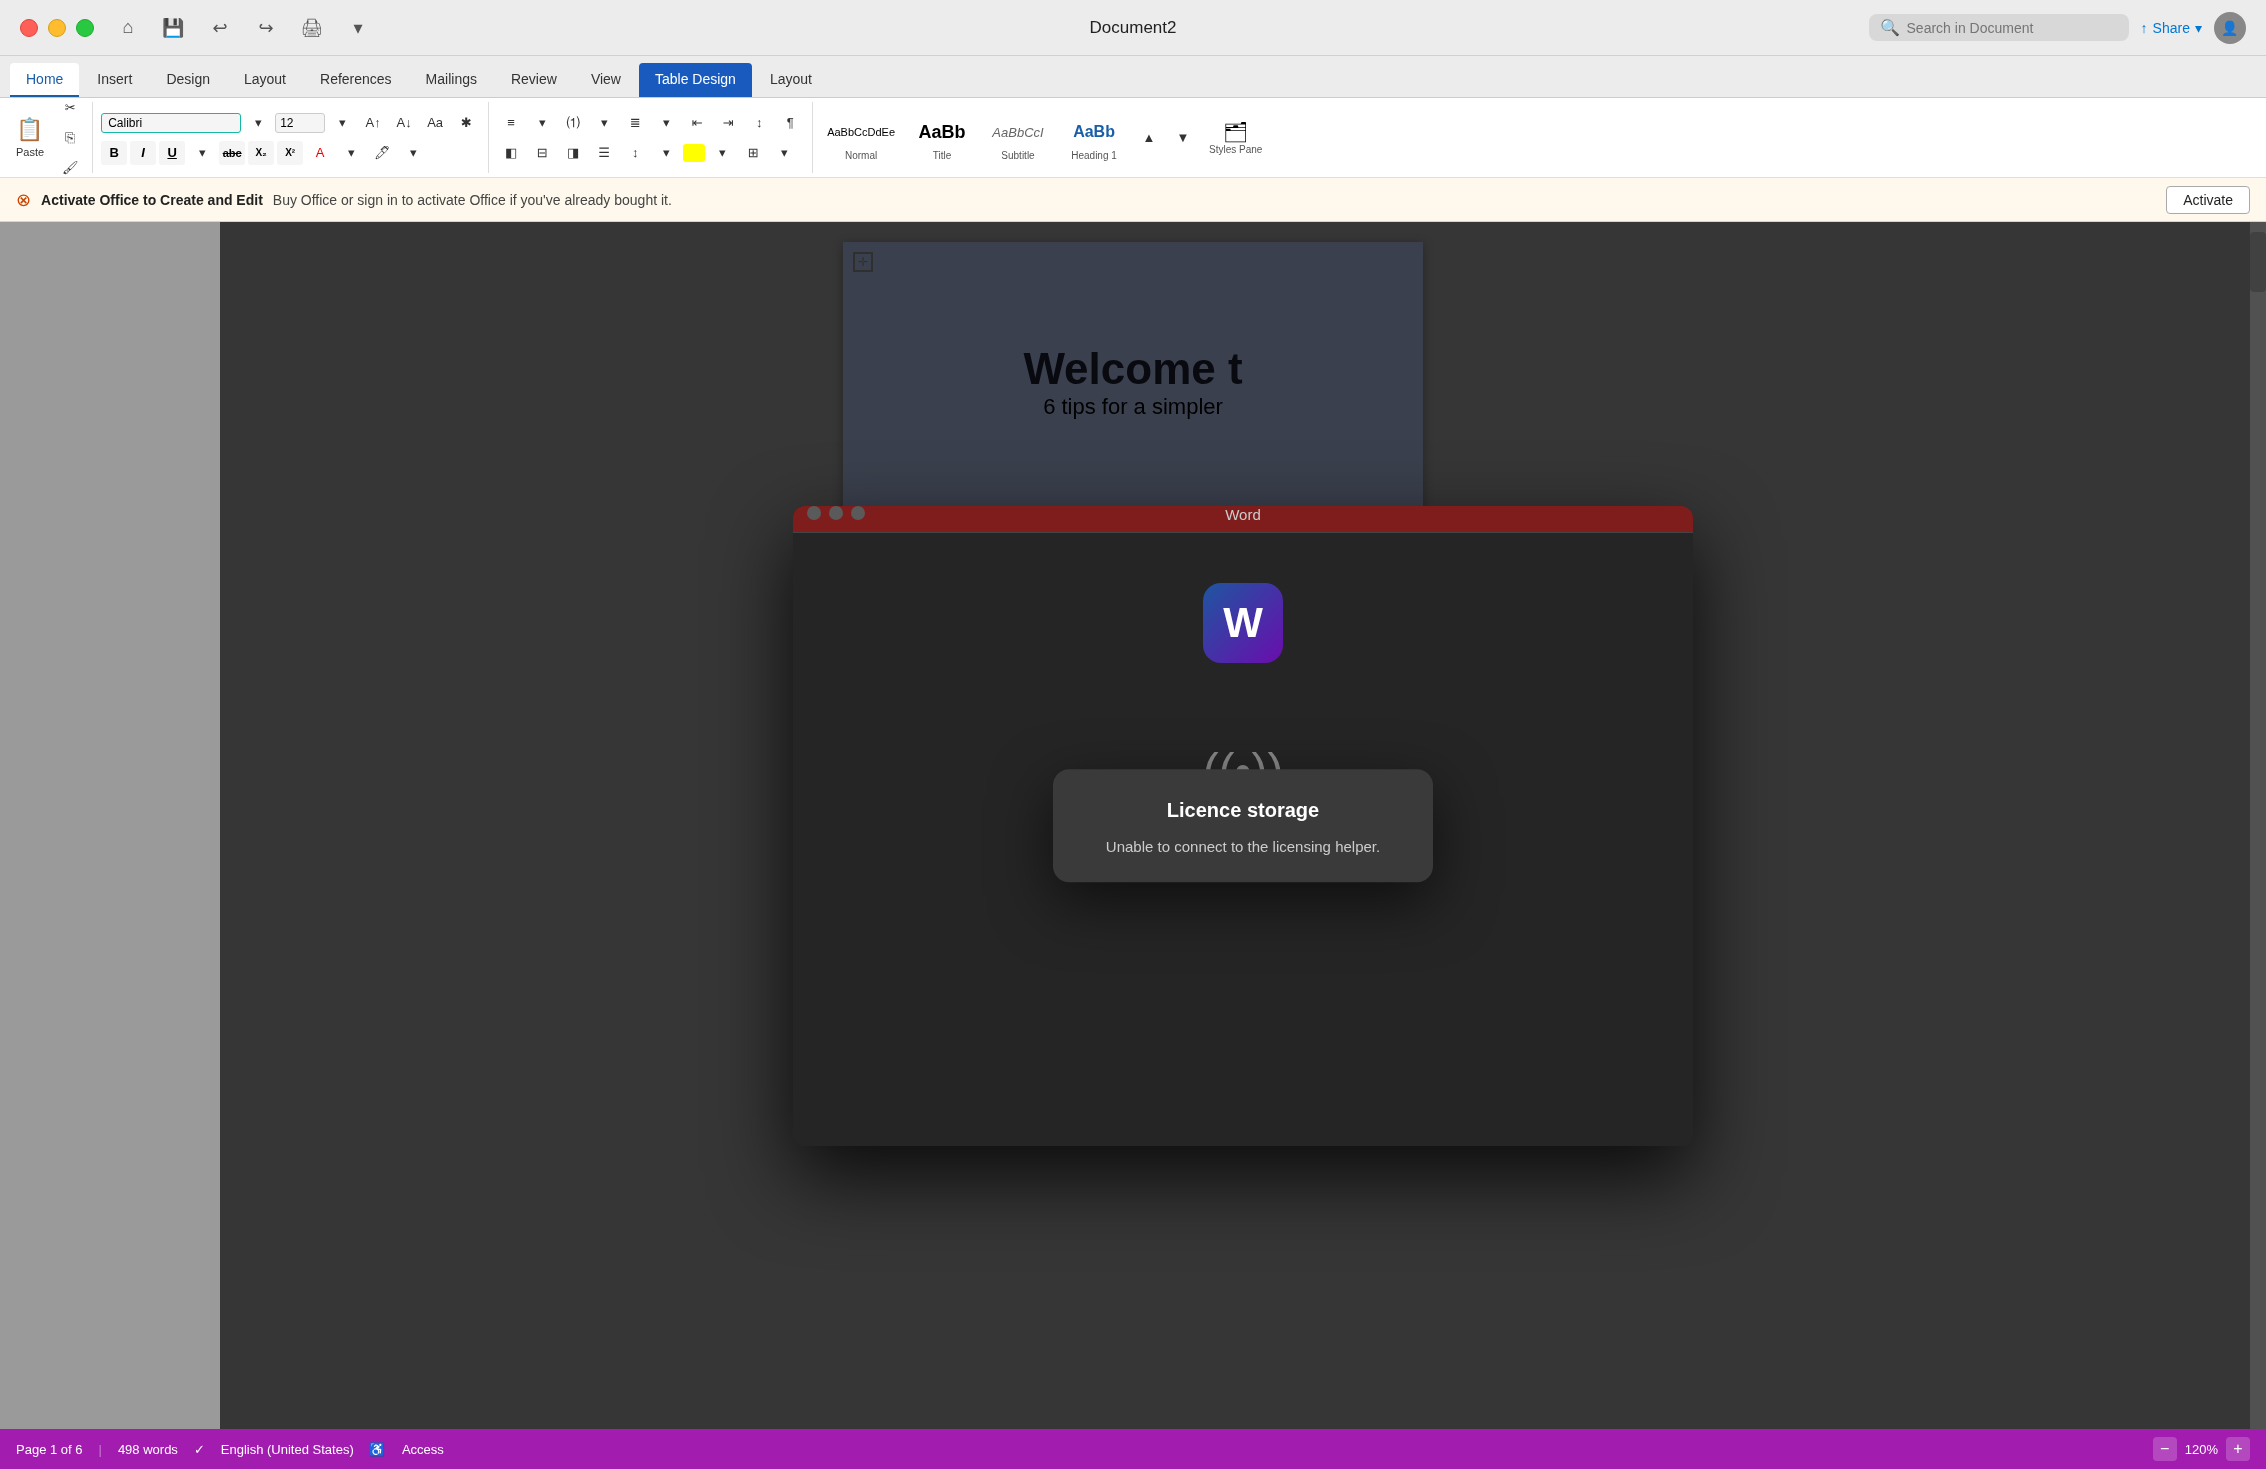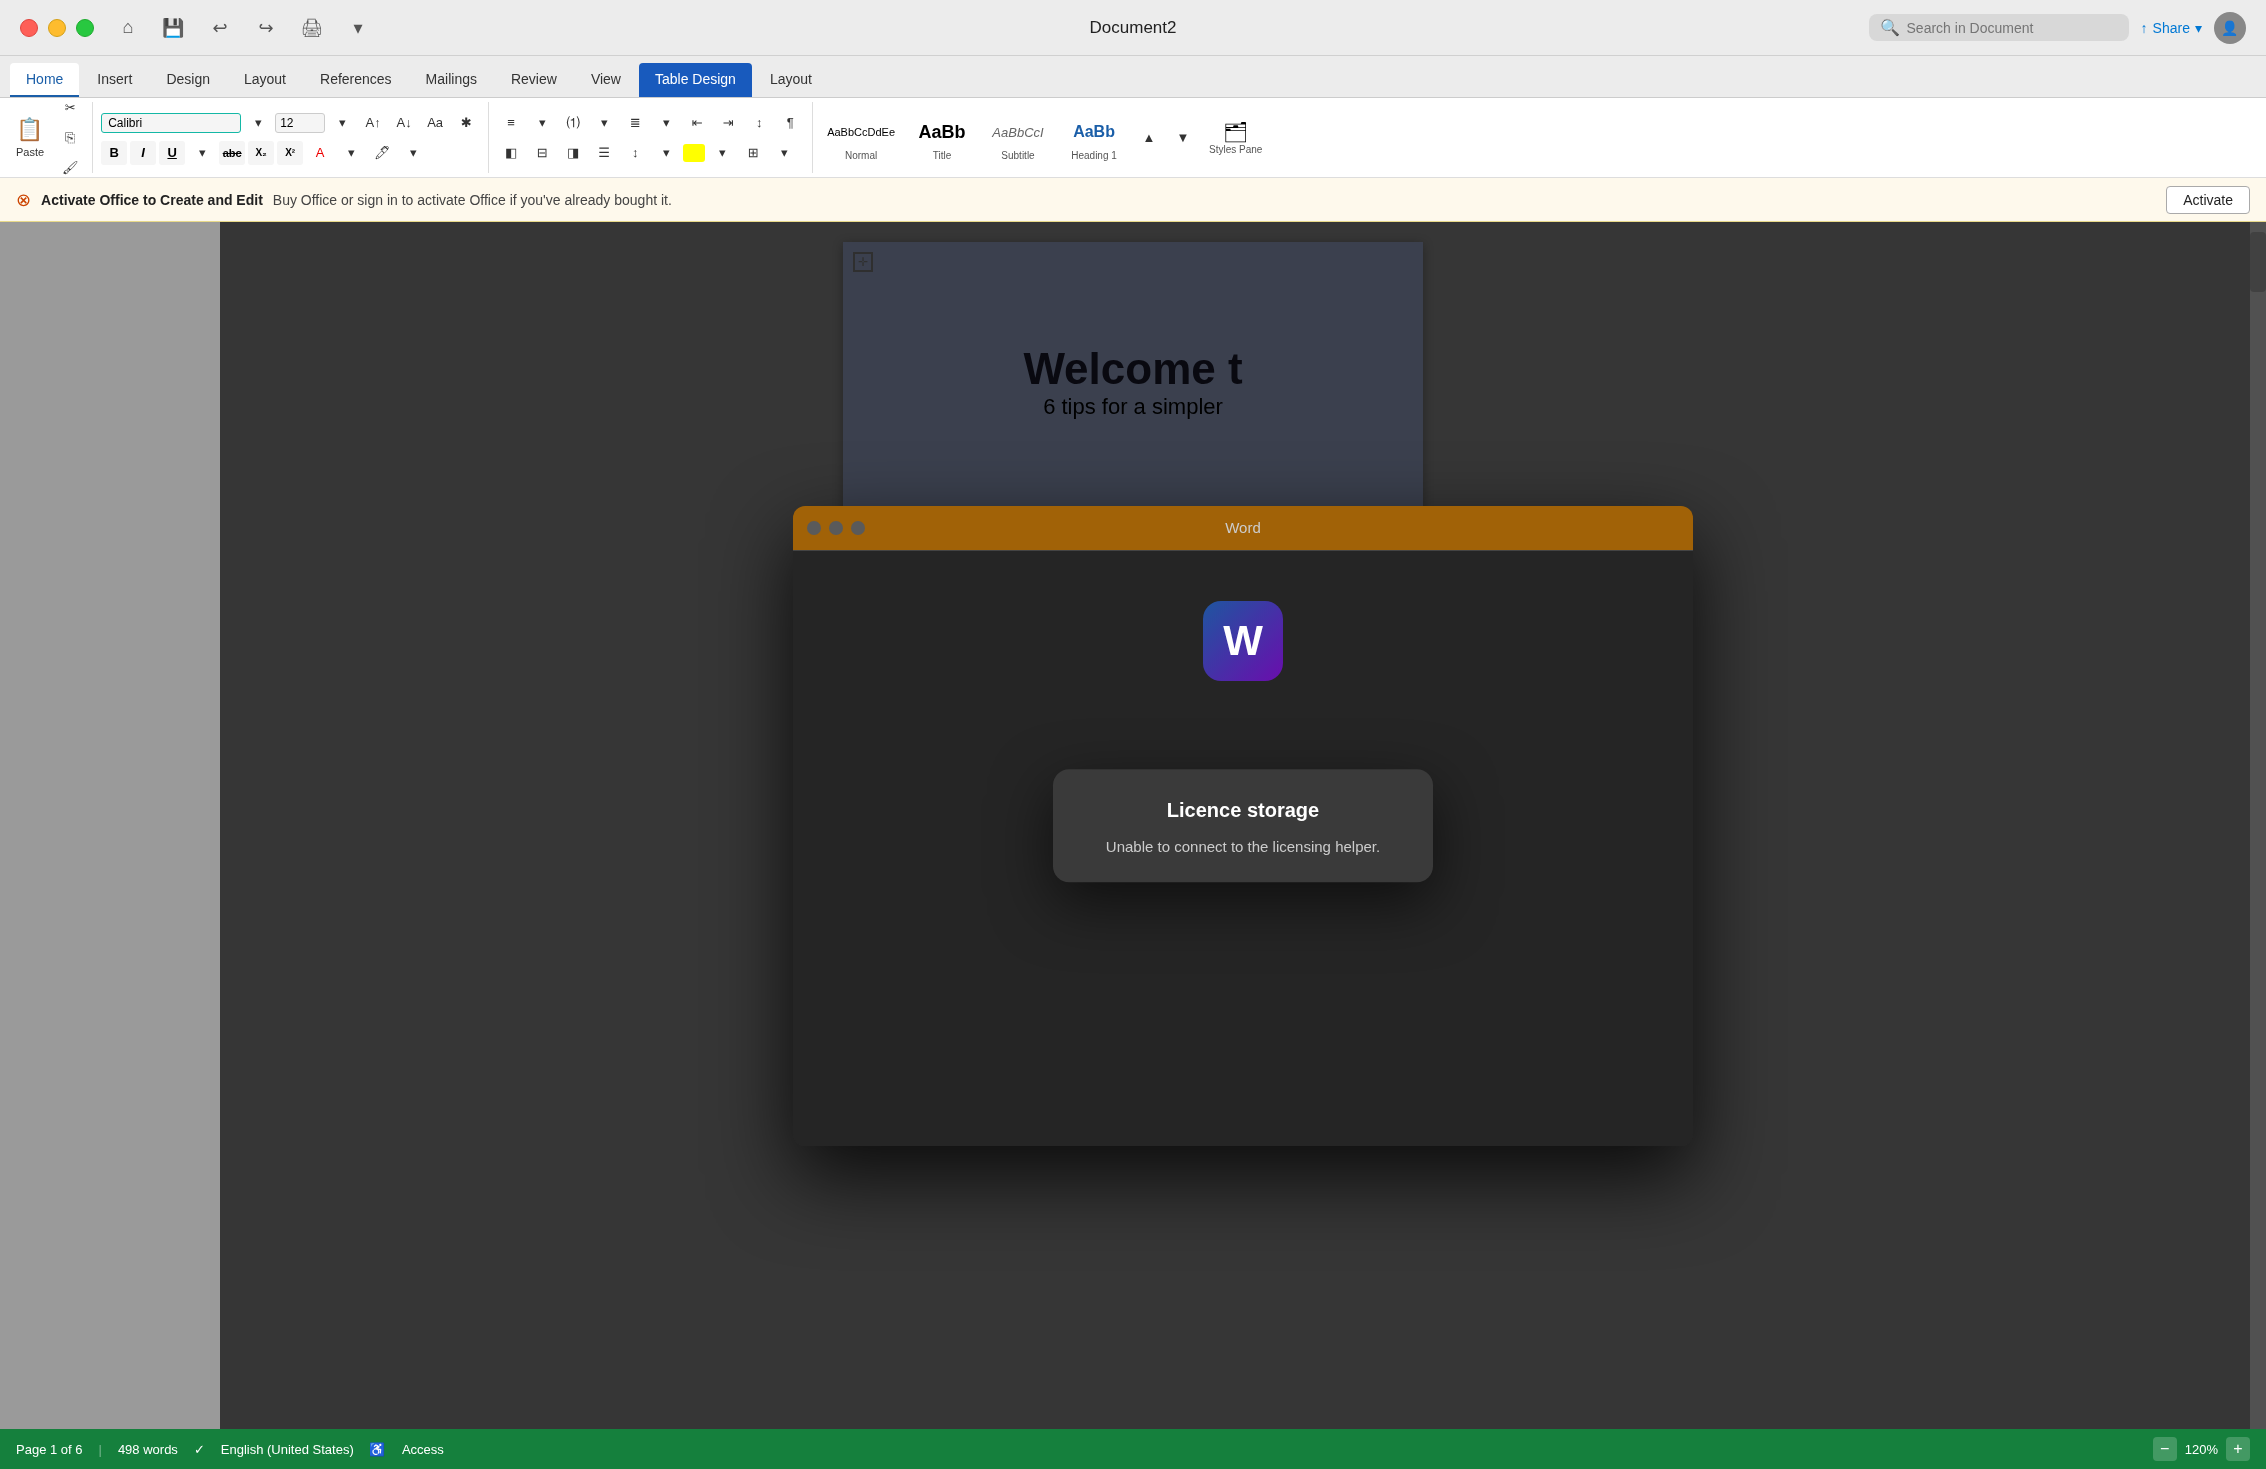--- a/index.html
+++ b/index.html
@@ -505,21 +505,21 @@
       margin-bottom: 20px;
     }
     .activating-text {
       font-size: 26px;
       color: #ccc;
     }
 
     
     .status-bar {
       height: 40px;
-      background: #15803d;
+      background: #a21caf;
       display: flex;
       align-items: center;
       padding: 0 16px;
       gap: 16px;
       color: white;
       font-size: 13px;
     }
     .status-separator { color: rgba(255,255,255,0.4); }
     .status-right {
       margin-left: auto;
@@ -563,24 +563,23 @@
       width: 900px;
       height: 640px;
       background: #2d2d2d;
       border-radius: 12px;
       overflow: hidden;
       box-shadow: 0 30px 80px rgba(0,0,0,0.8);
       display: flex;
       flex-direction: column;
     }
     .word-window-titlebar {
-      height: 45px;
-      background: #a16207;
-      display: flex;
-      align-items: center;
+      height: 27px;
+      background: #7f1d1d;
+      display: flex;
       justify-content: center;
       position: relative;
       border-bottom: 1px solid #444;
     }
     .word-window-dots {
       position: absolute;
       left: 14px;
       display: flex;
       gap: 8px;
     }

